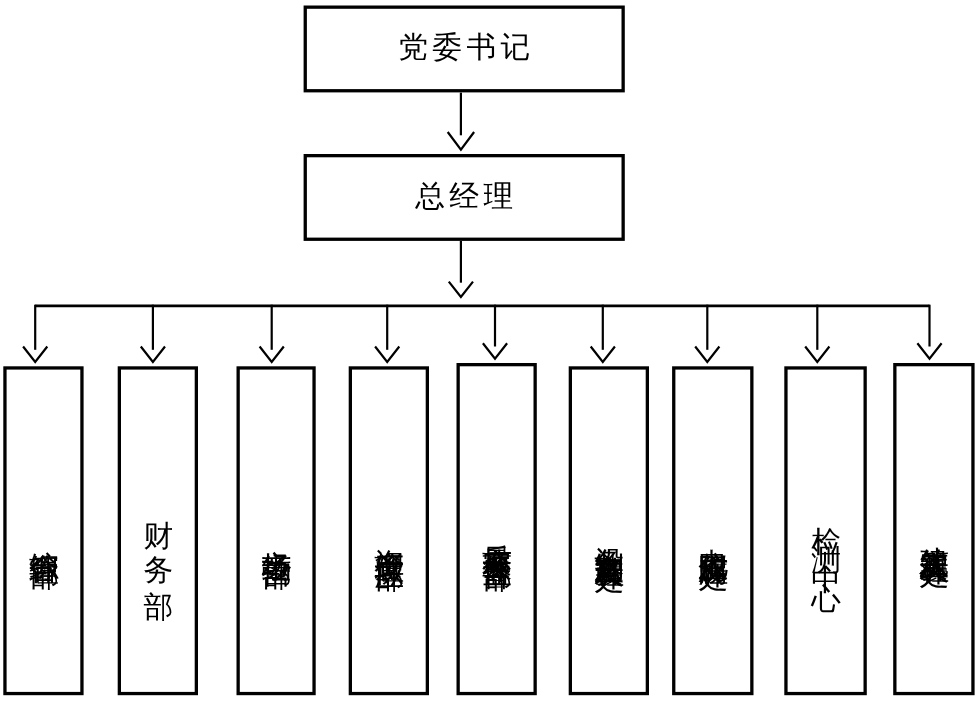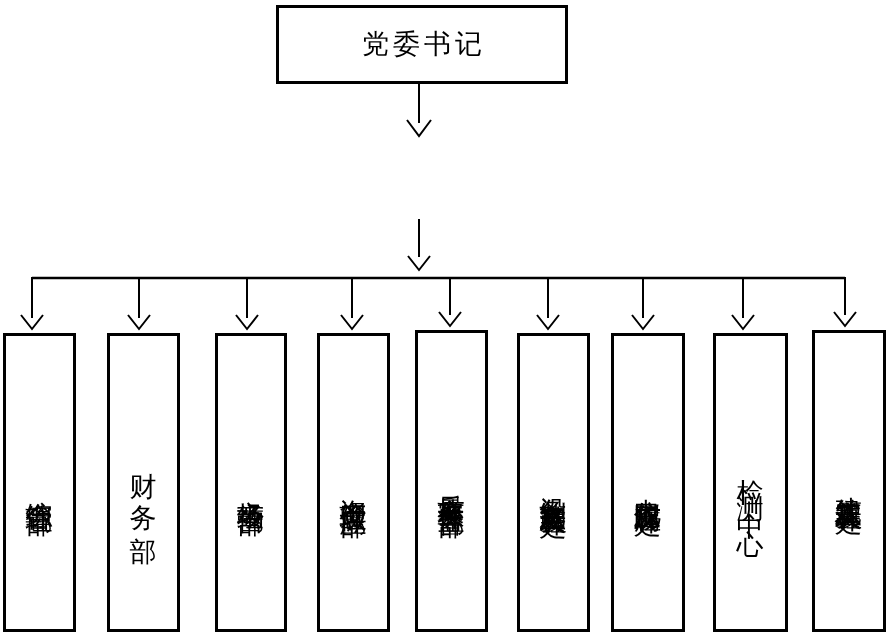--- a/index.html
+++ b/index.html
@@ -115,20 +115,23 @@
     <g>
       <line x1="845" y1="277" x2="845" y2="315" stroke-width="2"></line>
       <polyline points="834,312 845,326 856,312" stroke-width="2"></polyline>
     </g>
   </svg>
 
   <div class="box hbox bA">
     <span>党委书记</span>
   </div>
 
+  <div class="box hbox bB">
+    <span>总经理</span>
+  </div>
 
   <div class="box vbox d1">
     <span>综合管理部</span>
   </div>
   <div class="box vbox sp3 d2">
     <span>财务部</span>
   </div>
   <div class="box vbox d3">
     <span>市场经营部</span>
   </div>

